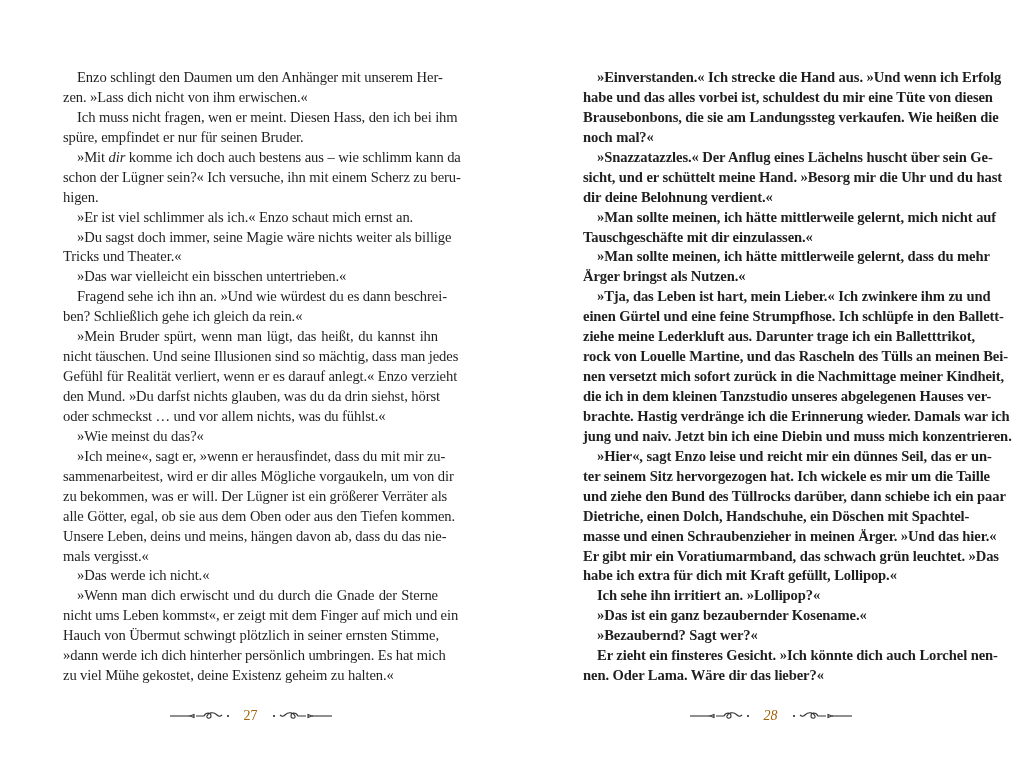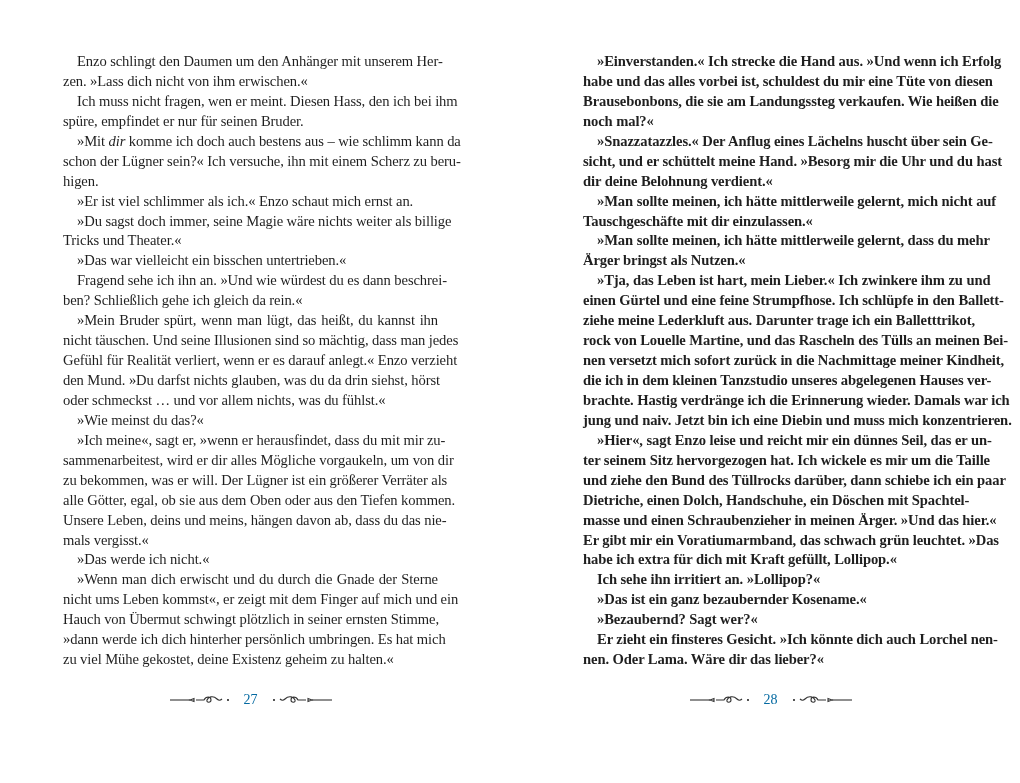--- a/index.html
+++ b/index.html
@@ -1,38 +1,38 @@
 <!DOCTYPE html>
 <html><head>
   <meta charset="utf-8">
   <style>
     html, body { margin: 0; padding: 0; }
     body {
       width: 1020px; height: 783px; background: #ffffff; position: relative; overflow: hidden;
       font-family: "Liberation Serif", "DejaVu Serif", serif; color: #1f1f1f;
     }
-    .page { position: absolute; top: 0; height: 692px; }
+    .page { position: absolute; top: 16px; height: 692px; }
     .page-left { left: 0; width: 510px; }
     .page-right { left: 510px; width: 510px; }
     .column { position: absolute; top: 52px; width: 375px; }
     .page-left .column { left: 63px; }
     .page-right .column { left: 73px; font-weight: bold; }
     .line {
       height: 19.95px; line-height: 19.95px; font-size: 14.6px;
       white-space: nowrap; text-align: justify; text-align-last: justify; letter-spacing: -0.1px;
     }
     .line.last { text-align-last: left; }
     .line.indent { text-indent: 14px; }
     .folio {
       position: absolute; top: 690px; width: 375px; height: 20px;
       display: flex; align-items: center; justify-content: center; gap: 8px;
     }
     .page-left .folio { left: 63px; }
-    .page-right .folio { left: 73px; }
-    .folio-number { font-size: 14px; color: #0369a1; }
+    .page-right .folio { left: 73px; font-style: italic; }
+    .folio-number { font-size: 14px; color: #a16207; }
     .ornament { width: 66px; height: 12px; display: block; }
     .ornament path, .ornament line { stroke: #333; fill: none; stroke-width: 1.1; }
   </style>
 </head>
 <body>
 
 <div class="page page-left">
   <div class="column" id="col-0">
       <div class="line indent">Enzo schlingt den Daumen um den Anhänger mit unserem Her-</div>
       <div class="line last">zen. »Lass dich nicht von ihm erwischen.«</div>

